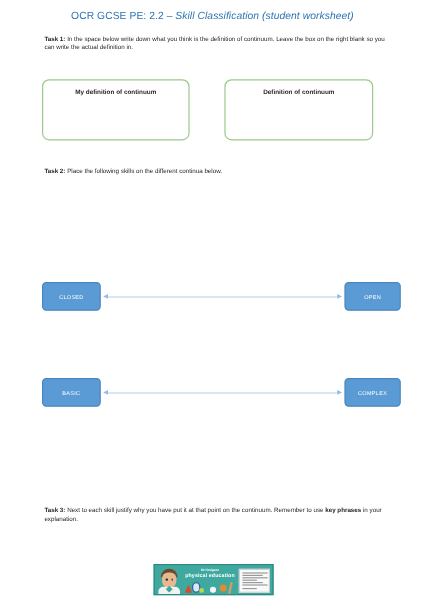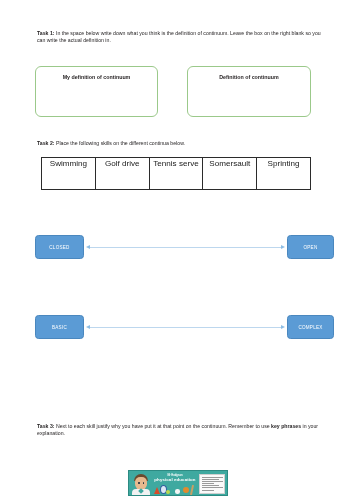--- a/index.html
+++ b/index.html
@@ -277,47 +277,39 @@
   }
   .fb-card .ln.s { width: 60%; }
   .fb-card .ln.m { width: 85%; }
   .fb-card .ln.f { width: 100%; }
 </style>
 </head>
 <body>
 
 <div class="page">
 
+  <div class="title">
+    <span class="plain">OCR GCSE PE: 2.2 – </span><span class="ital">Skill Classification (student worksheet)</span>
+  </div>
 
   <div class="task" id="task1">
     <b>Task 1:</b><span> In the space below write down what you think is the definition of continuum. Leave the box on the right blank so you can write the actual definition in.</span>
   </div>
 
   <div class="defbox" id="defbox-left">
     <span class="caption">My definition of continuum</span>
   </div>
   <div class="defbox" id="defbox-right">
     <span class="caption">Definition of continuum</span>
   </div>
 
   <div class="task" id="task2">
     <b>Task 2:</b><span> Place the following skills on the different continua below.</span>
   </div>
 
-  <table class="skills-table">
-    <tbody>
-        <tr>
-      <td>Swimming</td>
-      <td>Golf drive</td>
-      <td>Tennis serve</td>
-      <td>Somersault</td>
-      <td>Sprinting</td>
-    </tr>
-  </tbody>
-    </table>
 
   <div class="continuum" id="continuum-1">
     <div class="cont-box left">CLOSED</div>
     <div class="cont-arrow">
       <span class="head l"></span>
       <span class="shaft"></span>
       <span class="head r"></span>
     </div>
     <div class="cont-box right">OPEN</div>
   </div>

